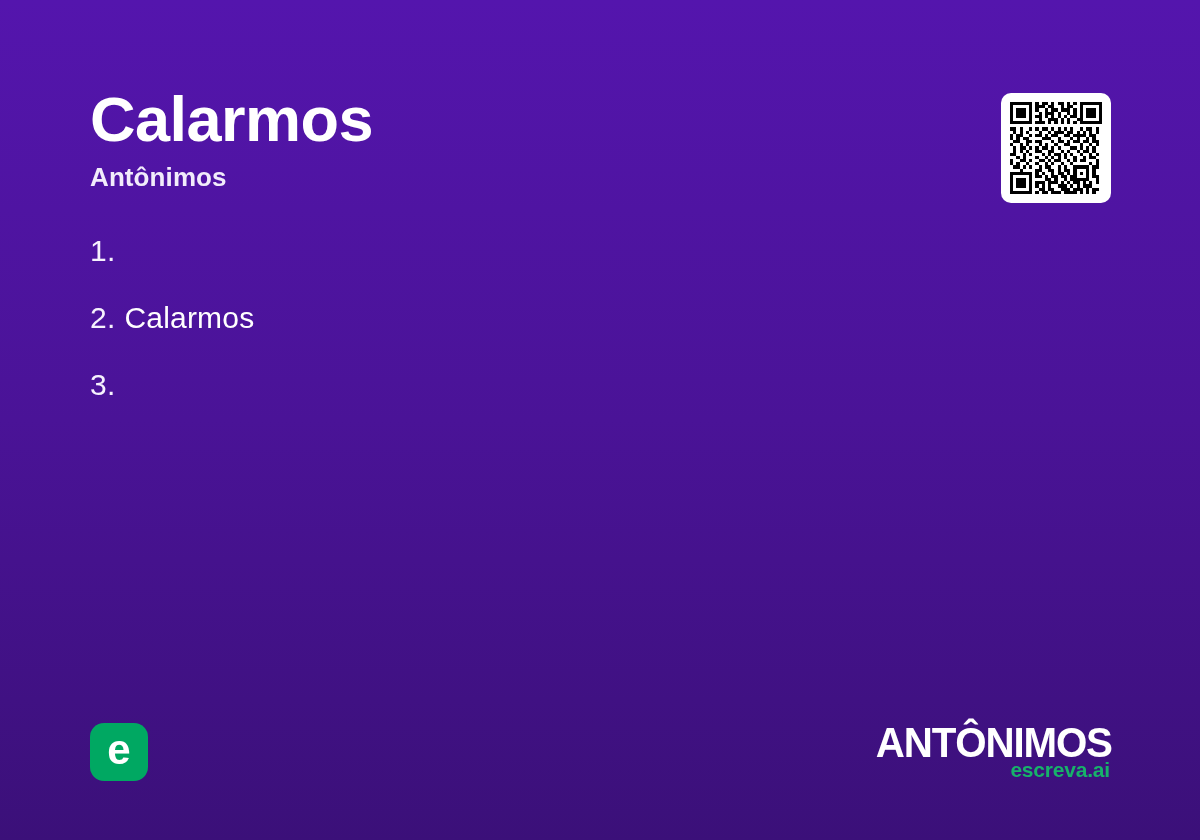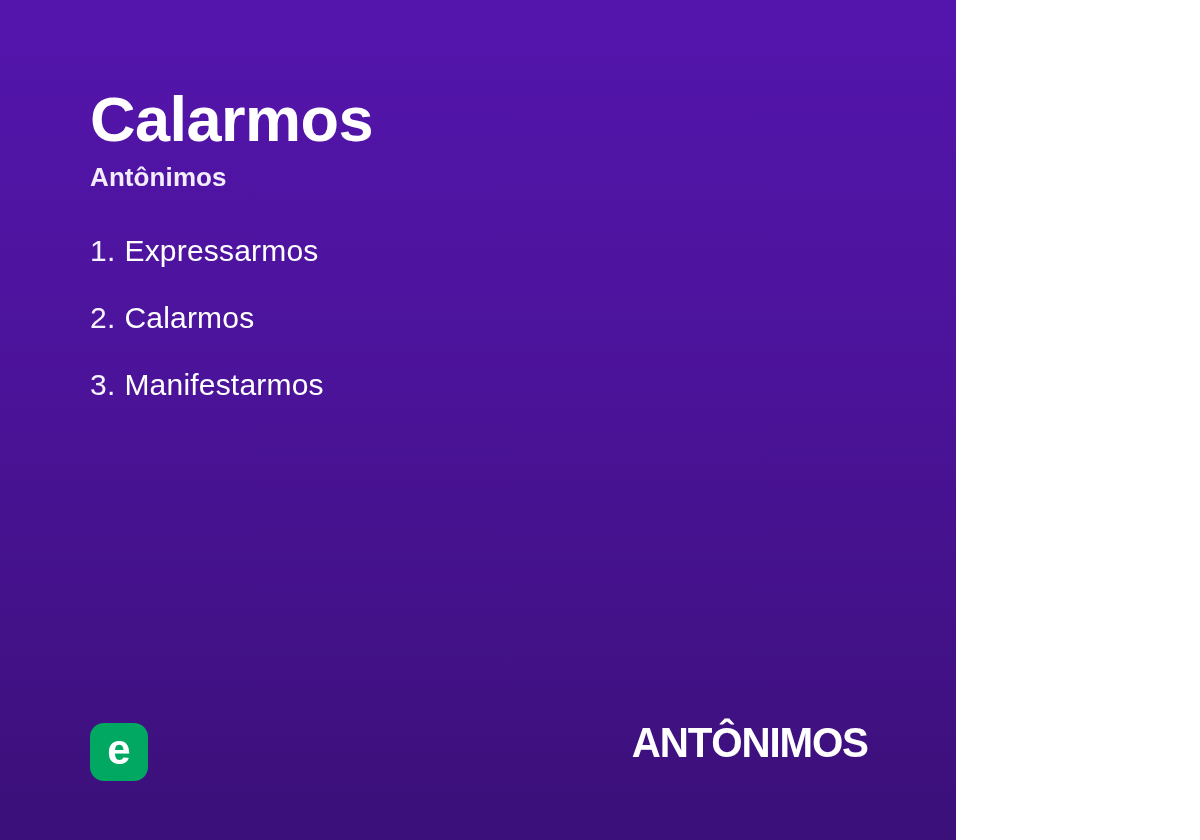--- a/index.html
+++ b/index.html
@@ -10,21 +10,21 @@
   body {
     width: 1200px;
     height: 840px;
     overflow: hidden;
     font-family: "Liberation Sans", sans-serif;
     -webkit-font-smoothing: antialiased;
   }
 
   .card {
     position: relative;
-    width: 956px;
+    width: 1200px;
     height: 840px;
     background: linear-gradient(180deg, #5415AD 0%, #4A1397 50%, #3B1079 100%);
     overflow: hidden;
   }
 
   
   .headline-block {
     position: absolute;
     left: 90px;
     top: 86px;
@@ -160,29 +160,27 @@
 <div class="card">
 
   <div class="headline-block">
     <h1 class="word-title">Calarmos</h1>
     <p class="word-subtitle">Antônimos</p>
   </div>
 
   <ol class="word-list">
     <li class="word-list-item">
       <span class="item-index">1.</span>
-      <span class="item-text">Expressarmos</span>
     </li>
     <li class="word-list-item">
       <span class="item-index">2.</span>
       <span class="item-text">Calarmos</span>
     </li>
     <li class="word-list-item">
       <span class="item-index">3.</span>
-      <span class="item-text">Manifestarmos</span>
     </li>
   </ol>
 
   <div class="qr-panel">
     <svg viewBox="0 0 29 29" xmlns="http://www.w3.org/2000/svg" aria-hidden="true">
       <rect width="29" height="29" fill="#ffffff"></rect>
       <g fill="#000000">
 
         <rect x="0" y="0" width="7" height="1"></rect>
           <rect x="0" y="6" width="7" height="1"></rect>
@@ -422,15 +420,16 @@
       </g>
     </svg>
   </div>
 
   <div class="brand-badge">
     <span class="brand-badge-letter">e</span>
   </div>
 
   <div class="wordmark">
     <span class="wordmark-main">ANTÔNIMOS</span>
+    <span class="wordmark-sub">escreva.ai</span>
   </div>
 
 </div>
 
 </body></html>

